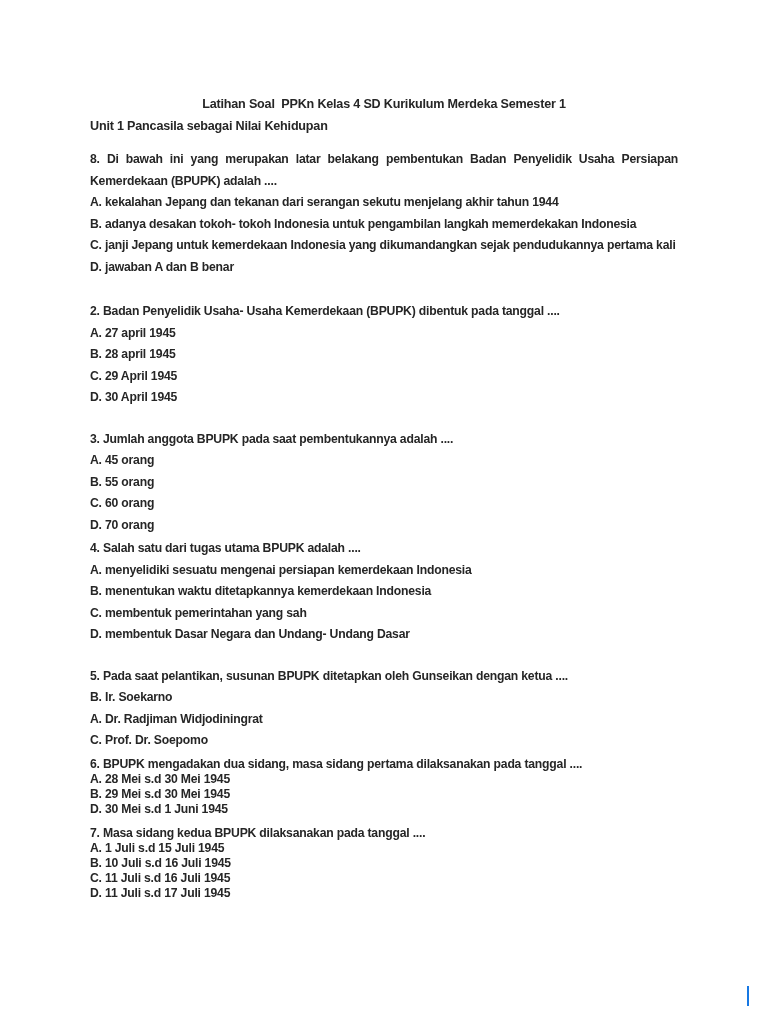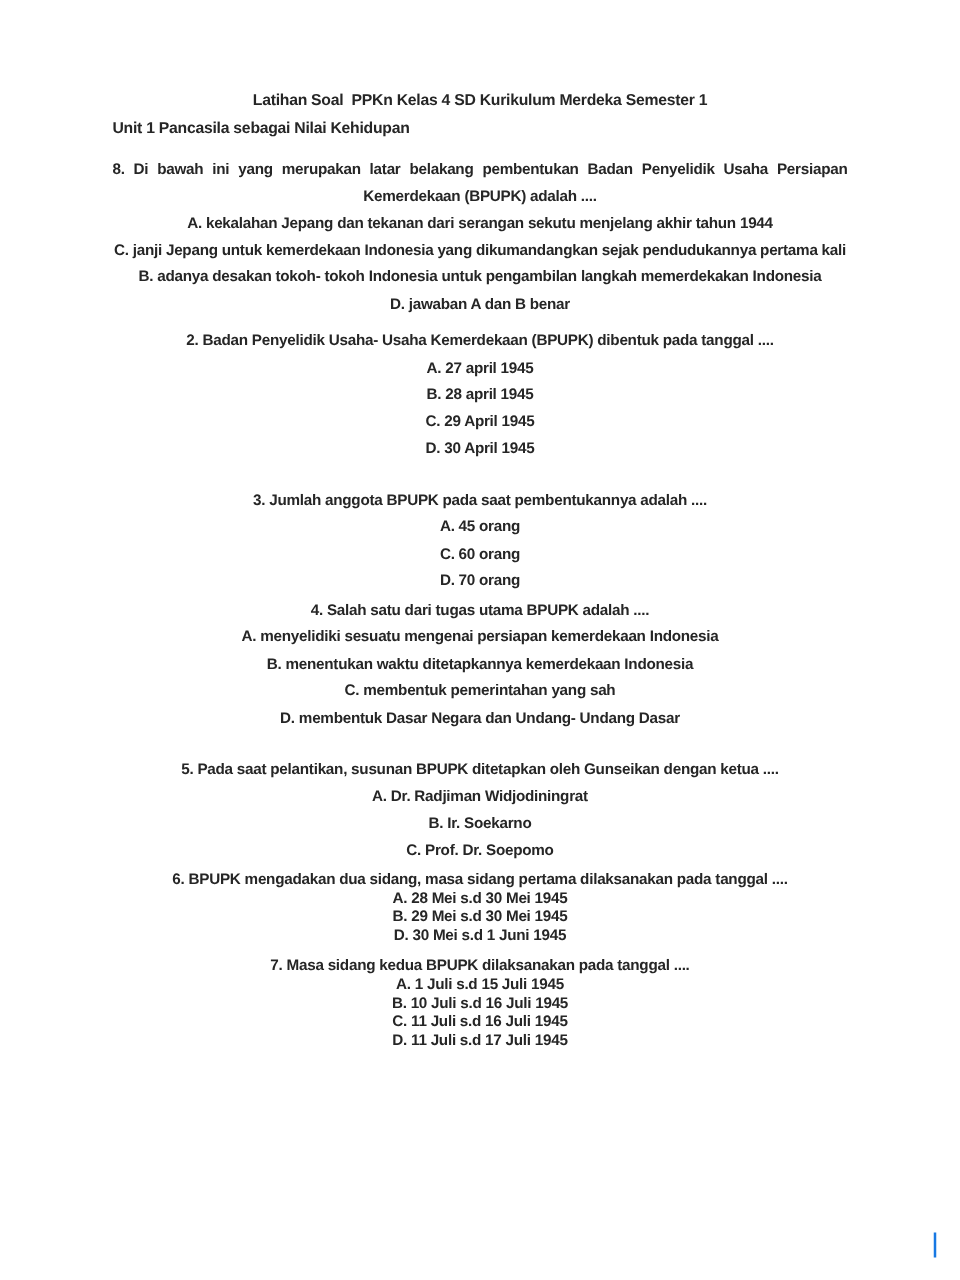--- a/index.html
+++ b/index.html
@@ -9,21 +9,21 @@
     font-family: "Liberation Sans", sans-serif;
     overflow: hidden;
   }
   .page {
     position: relative;
     width: 768px; height: 1024px;
     background: #ffffff;
   }
   .doc {
     position: absolute;
-    left: 90px; top: 74px;
+    left: 90px; top: 98px;
     width: 588px;
     color: #262626;
     font-weight: bold;
     font-size: 12.2px;
     letter-spacing: -0.2px;
   }
   .title {
     text-align: center;
     font-size: 12.6px;
     line-height: 13px;
@@ -33,27 +33,27 @@
     font-size: 12.6px;
     line-height: 13px;
     margin-top: 9px;
   }
   .question p {
     line-height: 21.5px;
   }
   .question.tight p {
     line-height: 15px;
   }
-  .oneline { white-space: nowrap; text-align: center; }
+  .oneline { white-space: nowrap; }
   .justify-force {
     text-align: justify;
     text-align-last: justify;
   }
   .q1-block { margin-top: 16px; }
-  .mt-q2 { margin-top: 8px; }
+  .mt-q2 { margin-top: 23px; }
   .mt-q3 { margin-top: 20px; }
   .mt-q4 { margin-top: 2px; }
   .mt-q5 { margin-top: 20px; }
   .mt-q6 { margin-top: 5px; }
   .mt-q7 { margin-top: 9px; }
   .text-cursor {
     position: absolute;
     left: 747px; top: 986px;
     width: 2px; height: 20px;
   }
@@ -64,52 +64,53 @@
 <div class="page">
   <div class="doc">
 
     <div class="title">Latihan Soal  PPKn Kelas 4 SD Kurikulum Merdeka Semester 1</div>
     <div class="subtitle">Unit 1 Pancasila sebagai Nilai Kehidupan</div>
 
     <div class="question q1-block">
       <p class="justify-force">8. Di bawah ini yang merupakan latar belakang pembentukan Badan Penyelidik Usaha Persiapan</p>
       <p class="oneline">Kemerdekaan (BPUPK) adalah ....</p>
       <p class="oneline">A. kekalahan Jepang dan tekanan dari serangan sekutu menjelang akhir tahun 1944</p>
+      <p class="oneline">B. adanya desakan tokoh- tokoh Indonesia untuk pengambilan langkah memerdekakan Indonesia</p>
       <p class="oneline">C. janji Jepang untuk kemerdekaan Indonesia yang dikumandangkan sejak pendudukannya pertama kali</p>
-      <p class="oneline">B. adanya desakan tokoh- tokoh Indonesia untuk pengambilan langkah memerdekakan Indonesia</p>
       <p class="oneline">D. jawaban A dan B benar</p>
     </div>
 
     <div class="question mt-q2">
       <p class="oneline">2. Badan Penyelidik Usaha- Usaha Kemerdekaan (BPUPK) dibentuk pada tanggal ....</p>
       <p class="oneline">A. 27 april 1945</p>
       <p class="oneline">B. 28 april 1945</p>
       <p class="oneline">C. 29 April 1945</p>
       <p class="oneline">D. 30 April 1945</p>
     </div>
 
     <div class="question mt-q3">
       <p class="oneline">3. Jumlah anggota BPUPK pada saat pembentukannya adalah ....</p>
       <p class="oneline">A. 45 orang</p>
+      <p class="oneline">B. 55 orang</p>
       <p class="oneline">C. 60 orang</p>
       <p class="oneline">D. 70 orang</p>
     </div>
 
     <div class="question mt-q4">
       <p class="oneline">4. Salah satu dari tugas utama BPUPK adalah ....</p>
       <p class="oneline">A. menyelidiki sesuatu mengenai persiapan kemerdekaan Indonesia</p>
       <p class="oneline">B. menentukan waktu ditetapkannya kemerdekaan Indonesia</p>
       <p class="oneline">C. membentuk pemerintahan yang sah</p>
       <p class="oneline">D. membentuk Dasar Negara dan Undang- Undang Dasar</p>
     </div>
 
     <div class="question mt-q5">
       <p class="oneline">5. Pada saat pelantikan, susunan BPUPK ditetapkan oleh Gunseikan dengan ketua ....</p>
+      <p class="oneline">B. Ir. Soekarno</p>
       <p class="oneline">A. Dr. Radjiman Widjodiningrat</p>
-      <p class="oneline">B. Ir. Soekarno</p>
       <p class="oneline">C. Prof. Dr. Soepomo</p>
     </div>
 
     <div class="question tight mt-q6">
       <p class="oneline">6. BPUPK mengadakan dua sidang, masa sidang pertama dilaksanakan pada tanggal ....</p>
       <p class="oneline">A. 28 Mei s.d 30 Mei 1945</p>
       <p class="oneline">B. 29 Mei s.d 30 Mei 1945</p>
       <p class="oneline">D. 30 Mei s.d 1 Juni 1945</p>
     </div>
 

